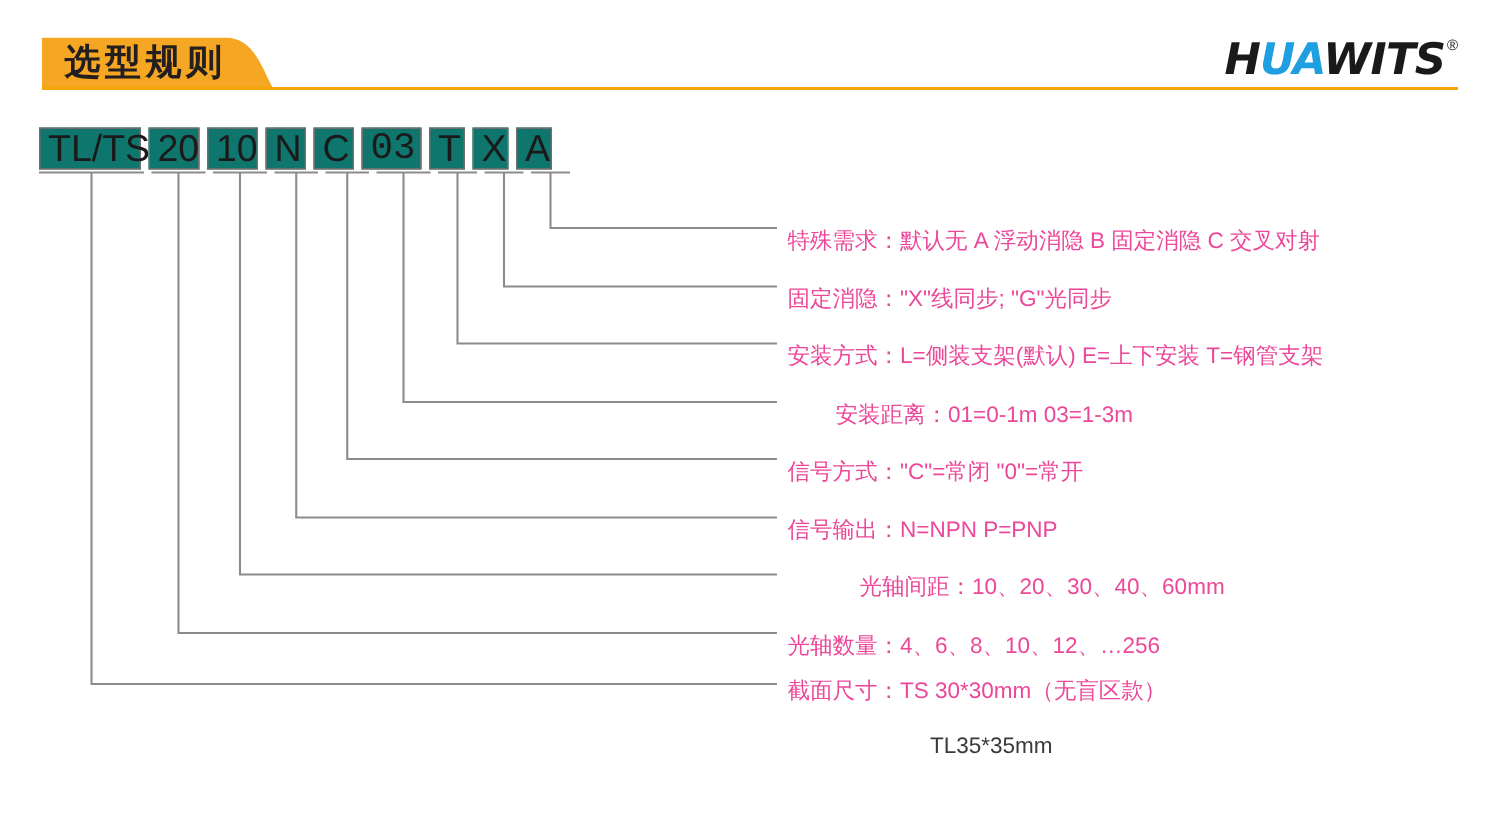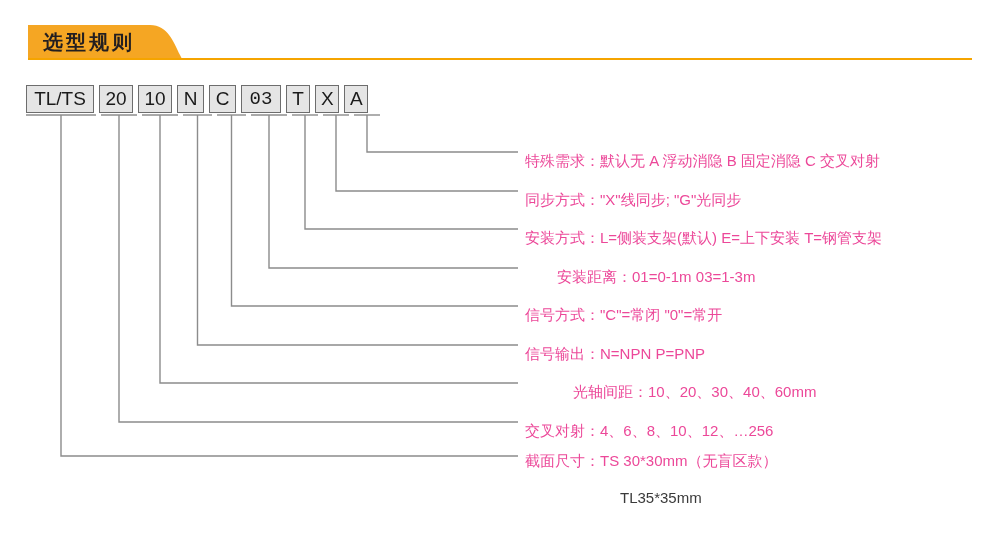--- a/index.html
+++ b/index.html
@@ -19,21 +19,21 @@
   #header { position: absolute; left: 0; top: 0; width: 1000px; height: 70px; }
 
   #banner-shape {
     position: absolute;
     left: 28px; top: 25px;
     width: 160px; height: 34px;
   }
   #banner-label {
     position: absolute;
     left: 43px; top: 28px;
-    font-size: 20px;
+    font-size: 24px;
     font-weight: bold;
     letter-spacing: 3px;
     color: #231f20;
     line-height: 28px;
     white-space: nowrap;
   }
   #header-rule {
     position: absolute;
     left: 28px; top: 58px;
     width: 944px; height: 2px;
@@ -70,22 +70,22 @@
   
   #code-row {
     position: absolute;
     left: 26px; top: 85px;
     height: 28px;
     display: flex;
     align-items: stretch;
   }
   .code-box {
     border: 1px solid #6d6d6d;
-    background: #e5e5e5;
-    font-size: 19px;
+    background: #0f766e;
+    font-size: 25px;
     line-height: 26px;
     color: #1a1a1a;
     text-align: center;
     margin-right: 5px;
     padding: 0 5px;
     white-space: nowrap;
     font-family: "Liberation Sans", sans-serif;
   }
 
   
@@ -121,20 +121,24 @@
 
 <div id="header">
 
   <svg id="banner-shape" viewBox="0 0 160 34" preserveAspectRatio="none">
     <path d="M0,0 L122,0 C140,0 146,18 152,30 L154,34 L0,34 Z" fill="#f5a623"></path>
   </svg>
   <div id="banner-label">选型规则</div>
 
   <div id="header-rule"></div>
 
+  <div id="logo">
+    <span id="logo-text"><span>H</span><span class="blue">UA</span><span>WITS</span></span>
+    <span id="logo-reg">®</span>
+  </div>
 </div>
 
 <div id="code-row">
     <div class="code-box" style="width: 68px;">TL/TS</div>
     <div class="code-box" style="width: 34px;">20</div>
     <div class="code-box" style="width: 34px;">10</div>
     <div class="code-box" style="width: 27px;">N</div>
     <div class="code-box" style="width: 27px;">C</div>
     <div class="code-box" style="width: 40px; font-family: Liberation Mono, monospace;">03</div>
     <div class="code-box" style="width: 24px;">T</div>
@@ -158,23 +162,23 @@
     <polyline points="197.5,115 197.5,345 518,345" fill="none" stroke="#8c8c8c" stroke-width="1.4"></polyline>
     <polyline points="231.5,115 231.5,306 518,306" fill="none" stroke="#8c8c8c" stroke-width="1.4"></polyline>
     <polyline points="269,115 269,268 518,268" fill="none" stroke="#8c8c8c" stroke-width="1.4"></polyline>
     <polyline points="305,115 305,229 518,229" fill="none" stroke="#8c8c8c" stroke-width="1.4"></polyline>
     <polyline points="336,115 336,191 518,191" fill="none" stroke="#8c8c8c" stroke-width="1.4"></polyline>
     <polyline points="367,115 367,152 518,152" fill="none" stroke="#8c8c8c" stroke-width="1.4"></polyline>
   </svg>
 
 <div id="desc-layer">
     <div class="desc" style="top: 152px;"><span class="lbl">特殊需求：</span><span class="val">默认无  A 浮动消隐  B 固定消隐  C 交叉对射</span></div>
-    <div class="desc" style="top: 191px;"><span class="lbl">同步方式：</span><span class="val">"X"线同步; "G"光同步</span></div>
+    <div class="desc" style="top: 191px;"><span class="lbl">固定消隐：</span><span class="val">"X"线同步; "G"光同步</span></div>
     <div class="desc" style="top: 229px;"><span class="lbl">安装方式：</span><span class="val">L=侧装支架(默认)  E=上下安装  T=钢管支架</span></div>
     <div class="desc" style="top: 268px; margin-left: 32px;"><span class="lbl">安装距离：</span><span class="val">01=0-1m  03=1-3m</span></div>
     <div class="desc" style="top: 306px;"><span class="lbl">信号方式：</span><span class="val">"C"=常闭 "0"=常开</span></div>
     <div class="desc" style="top: 345px;"><span class="lbl">信号输出：</span><span class="val">N=NPN  P=PNP</span></div>
     <div class="desc" style="top: 383px; margin-left: 48px;"><span class="lbl">光轴间距：</span><span class="val">10、20、30、40、60mm</span></div>
-    <div class="desc" style="top: 422px;"><span class="lbl">交叉对射：</span><span class="val">4、6、8、10、12、…256</span></div>
+    <div class="desc" style="top: 422px;"><span class="lbl">光轴数量：</span><span class="val">4、6、8、10、12、…256</span></div>
     <div class="desc" style="top: 452px; text-align: center;"><span class="lbl">截面尺寸：</span><span class="val">TS 30*30mm（无盲区款）</span></div>
   </div>
 
 <div id="desc-extra" style="top: 489px; text-align: right;">TL35*35mm</div>
 
 </body></html>

